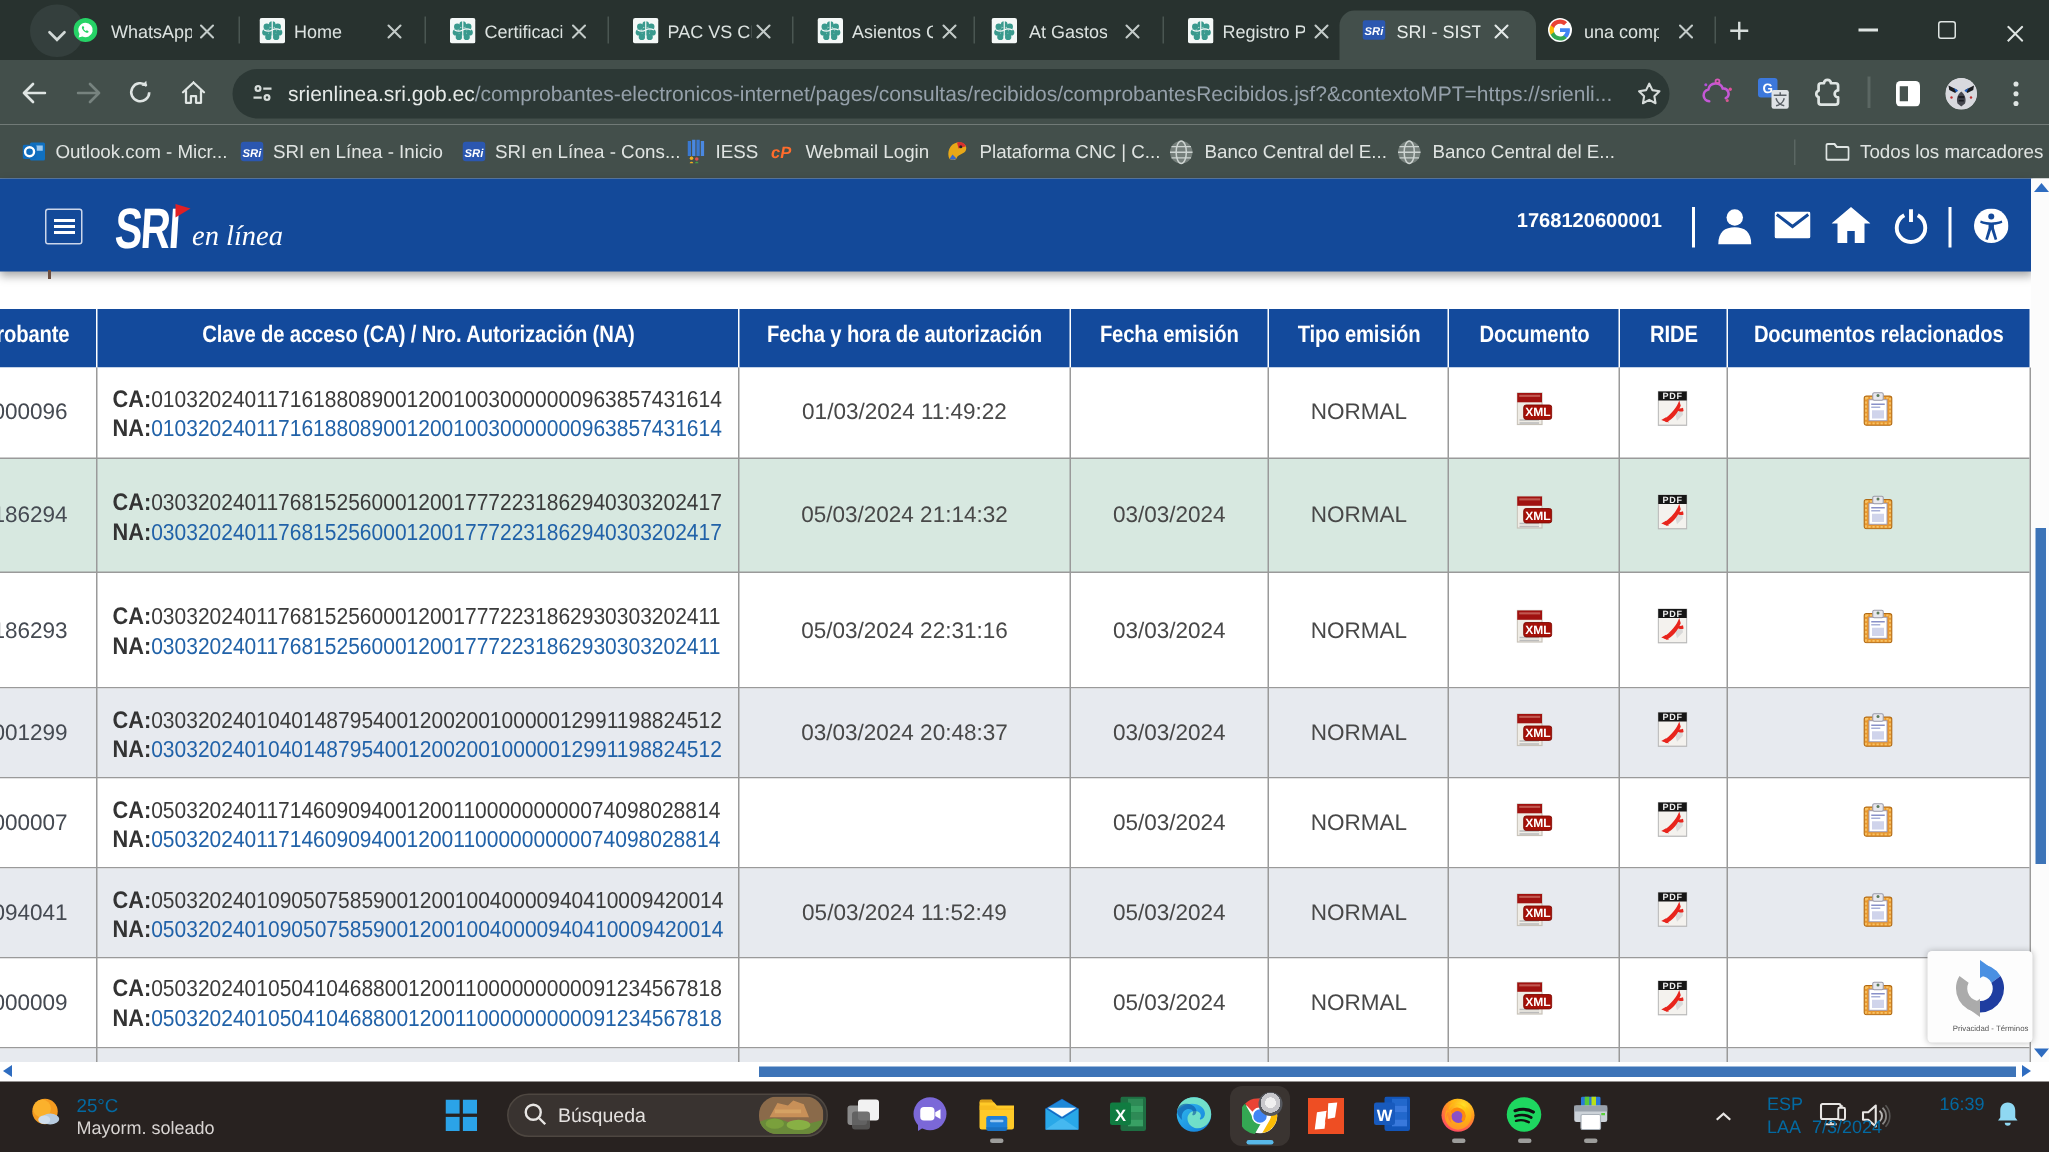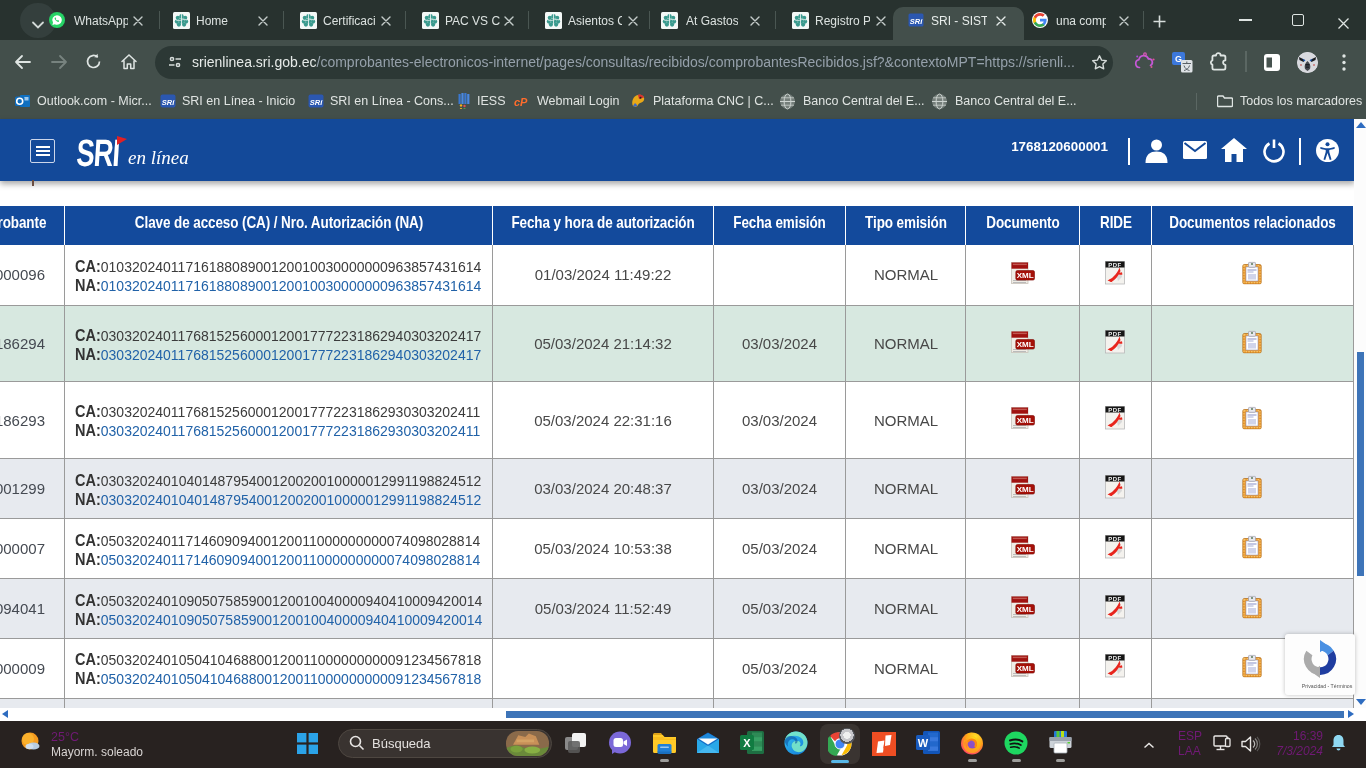--- a/index.html
+++ b/index.html
@@ -27,21 +27,21 @@
 .ca b{font-size:14.5px;color:#333;}
 .na{color:#2162a8;}
 .dcell{position:absolute;top:0;bottom:0;display:flex;align-items:center;justify-content:center;font-size:15px;color:#484848;}
 .vline{position:absolute;top:0;width:1px;background:#9a9a9a;}
 .icw{position:absolute;top:50%;transform:translate(-50%,-50%);}
 
 #vtrack{position:absolute;left:1354px;top:119px;width:12px;height:590px;background:#fcfcfc;}
 #htrack{position:absolute;left:0;top:708px;width:1366px;height:12.5px;background:#fff;}
 
 #taskbar{position:absolute;left:0;top:720.5px;width:1366px;height:47.5px;background:#282220;}
-.tbtxt{color:#701a75;font-size:12px;}
+.tbtxt{color:#0369a1;font-size:12px;}
 .dash{position:absolute;top:759px;width:9px;height:3px;border-radius:1.5px;background:#9d9d9b;}
 </style>
 </head>
 <body>
 <div id="root">
 
 <div id="tabbar"></div>
 <div class="abs" style="left:20px;top:3px;width:36px;height:35px;border-radius:18px;background:#343f3d;"></div>
 <div class="abs" style="left:31px;top:16px;"><svg width="14" height="10" viewBox="0 0 14 10">
         <path d="M2 2.5 L7 7.5 L12 2.5" fill="none" stroke="#d2d9d7" stroke-width="1.8" stroke-linecap="round"></path>
@@ -536,21 +536,20 @@
             <rect x="6.5" y="0.8" width="7" height="5" rx="1" fill="#e8e8ee" stroke="#9a9aa8" stroke-width="0.7"></rect>
             <circle cx="10" cy="2.6" r="1" fill="#5a7a5a"></circle>
             <rect x="5.5" y="8" width="9" height="1" fill="#8890c8"></rect>
             <rect x="5.5" y="10" width="6" height="1" fill="#a8b0d8"></rect>
             <rect x="6" y="12.5" width="8" height="5.5" fill="#c8cce8" opacity="0.85"></rect>
           </svg></div>
 </div>
 <div class="row" style="top:274.5px;height:60px;background:#ffffff;">
   <div class="c1">000007</div>
   <div class="ca"><b>CA:</b>0503202401171460909400120011000000000074098028814<br><b>NA:</b><span class="na">0503202401171460909400120011000000000074098028814</span></div>
-  <div class="dcell" style="left:493px;width:220px;">05/03/2024 10:53:38</div>
   <div class="dcell" style="left:713px;width:133px;">05/03/2024</div>
   <div class="dcell" style="left:846px;width:120px;">NORMAL</div>
   <div class="icw" style="left:1023px;"><svg width="24" height="23" viewBox="0 0 24 23">
             <rect x="0.5" y="1" width="16.5" height="21" fill="#efece5" stroke="#c7c2b8" stroke-width="0.8"></rect>
             <rect x="0.5" y="1" width="16.5" height="6.2" fill="#a01210"></rect>
             <rect x="1.8" y="2.2" width="14" height="1.4" fill="#c96a60" opacity="0.8"></rect>
             <rect x="2" y="18.5" width="13" height="1" fill="#bbb"></rect>
             <rect x="2" y="20.5" width="13" height="1" fill="#bbb"></rect>
             <rect x="4.8" y="9" width="18.7" height="9.6" rx="1.6" fill="#a51008" stroke="#7d0c06" stroke-width="0.6"></rect>
             <text x="14.2" y="16.6" font-family="Liberation Sans" font-size="8" font-weight="bold" fill="#fff" text-anchor="middle">XML</text>
@@ -837,21 +836,21 @@
         <rect x="12.5" y="4.5" width="4.5" height="8" rx="1" fill="#282220" stroke="#e8e6e4" stroke-width="1.3"></rect>
         <rect x="14" y="2.8" width="1.5" height="2" fill="#e8e6e4"></rect>
       </svg></div>
 <div class="abs" id="tk-vol" style="left:1241px;top:735px;"><svg width="20" height="18" viewBox="0 0 20 18">
         <path d="M1 6.5 h3.5 L9.5 2 V16 L4.5 11.5 H1 Z" fill="none" stroke="#e8e6e4" stroke-width="1.4" stroke-linejoin="round"></path>
         <path d="M12 5.5 a4.5 4.5 0 0 1 0 7" fill="none" stroke="#b8b6b4" stroke-width="1.3"></path>
         <path d="M14 3.5 a7.5 7.5 0 0 1 0 11" fill="none" stroke="#888684" stroke-width="1.2"></path>
         <path d="M16 1.8 a10.5 10.5 0 0 1 0 14.4" fill="none" stroke="#585654" stroke-width="1.1"></path>
       </svg></div>
 <div class="abs tbtxt" style="left:1279px;top:729px;width:44px;text-align:right;">16:39</div>
-<div class="abs tbtxt" style="left:1267px;top:744px;width:56px;text-align:right;font-style:italic;">7/3/2024</div>
+<div class="abs tbtxt" style="left:1208px;top:744px;width:56px;text-align:left;">7/3/2024</div>
 <div class="abs" style="left:1330px;top:734px;width:17px;height:18px;">
 <svg width="17" height="18" viewBox="0 0 17 18">
         <path d="M8.5 1 C5 1 3.5 3.5 3.5 6.5 L3.5 11 L2 13 L15 13 L13.5 11 L13.5 6.5 C13.5 3.5 12 1 8.5 1 Z" fill="#8fd8f2"></path>
         <path d="M6.5 14.5 a2 2 0 0 0 4 0 Z" fill="#8fd8f2"></path>
       </svg>
 </div>
 
 </div>
 
 </body></html>

